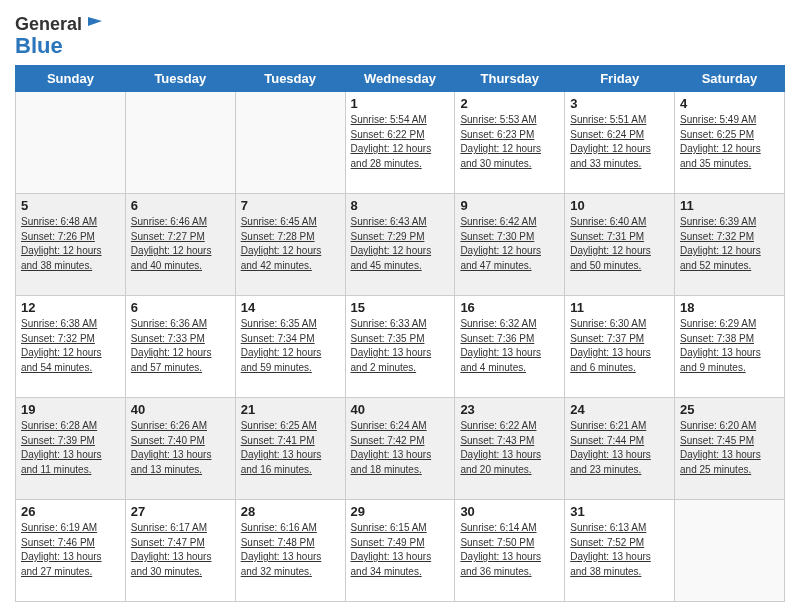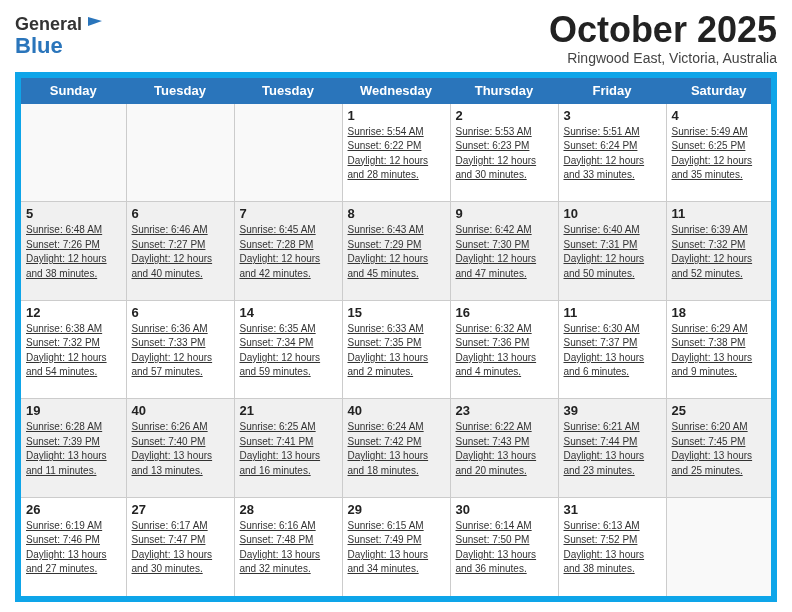--- a/index.html
+++ b/index.html
@@ -6,21 +6,21 @@
     body {
       width: 792px;
       height: 612px;
       font-family: Arial, sans-serif;
       background: #fff;
       overflow: hidden;
     }
     .page {
       width: 792px;
       height: 612px;
-      padding: 10px 15px 10px 15px;
+      padding: 10px 7px 10px 15px;
       display: flex;
       flex-direction: column;
     }
     .header {
       display: flex;
       justify-content: space-between;
       align-items: flex-start;
       margin-bottom: 6px;
     }
     .logo {
@@ -37,21 +37,21 @@
       font-weight: bold;
       color: #222;
       line-height: 1.1;
     }
     .location {
       font-size: 14px;
       color: #444;
     }
     .calendar {
       flex: 1;
-      border: 6px solid #0ea5e9;
+      border: 1px solid #0ea5e9;
       border-collapse: collapse;
       width: 100%;
       table-layout: fixed;
     }
     .calendar th {
       background: #2a75bb;
       color: #fff;
       text-align: center;
       font-size: 13px;
       font-weight: bold;
@@ -98,24 +98,20 @@
       <div>
         <div style="display:flex;align-items:center;">
           <span class="logo-general" style="font-size:18px;font-weight:bold;color:#333;">General</span>
           <svg width="22" height="22" viewBox="0 0 22 22" style="margin-left:2px;margin-top:-2px;">
             <polygon points="4,4 18,8 4,13" fill="#2a75bb"></polygon>
           </svg>
         </div>
         <div style="font-size:22px;font-weight:bold;color:#2a75bb;margin-top:-2px;">Blue</div>
       </div>
     </div>
-    <div class="title-block">
-      <div class="month-title">October 2025</div>
-      <div class="location">Ringwood East, Victoria, Australia</div>
-    </div>
   </div>
 
   <table class="calendar">
     <thead>
       <tr>
       <th>Sunday</th>
           <th>Tuesday</th>
           <th>Tuesday</th>
           <th>Wednesday</th>
           <th>Thursday</th>
@@ -220,21 +216,21 @@
           </td>
           <td>
             <div class="day-num">40</div>
             <div class="day-info">Sunrise: 6:24 AM<br>Sunset: 7:42 PM<br>Daylight: 13 hours<br>and 18 minutes.</div>
           </td>
           <td>
             <div class="day-num">23</div>
             <div class="day-info">Sunrise: 6:22 AM<br>Sunset: 7:43 PM<br>Daylight: 13 hours<br>and 20 minutes.</div>
           </td>
           <td>
-            <div class="day-num">39</div>
+            <div class="day-num">24</div>
             <div class="day-info">Sunrise: 6:21 AM<br>Sunset: 7:44 PM<br>Daylight: 13 hours<br>and 23 minutes.</div>
           </td>
           <td>
             <div class="day-num">25</div>
             <div class="day-info">Sunrise: 6:20 AM<br>Sunset: 7:45 PM<br>Daylight: 13 hours<br>and 25 minutes.</div>
           </td>
         </tr>
         <tr class="row-white">
           <td>
             <div class="day-num">26</div>

